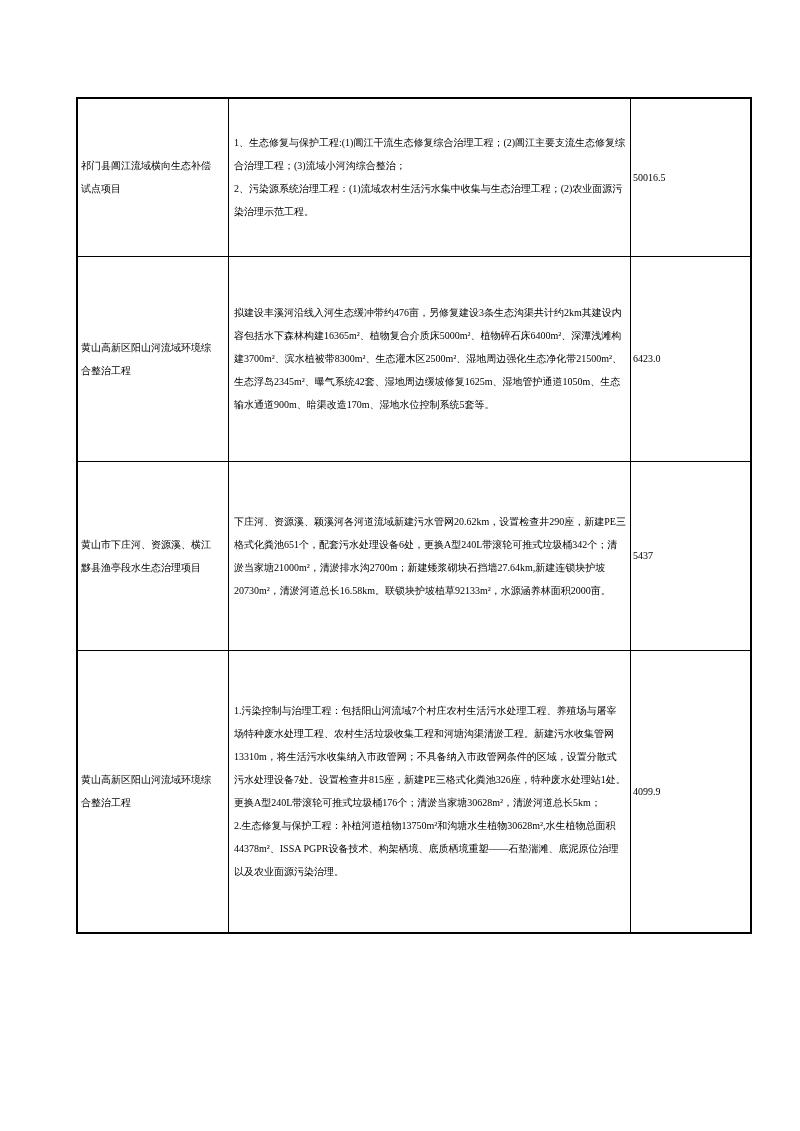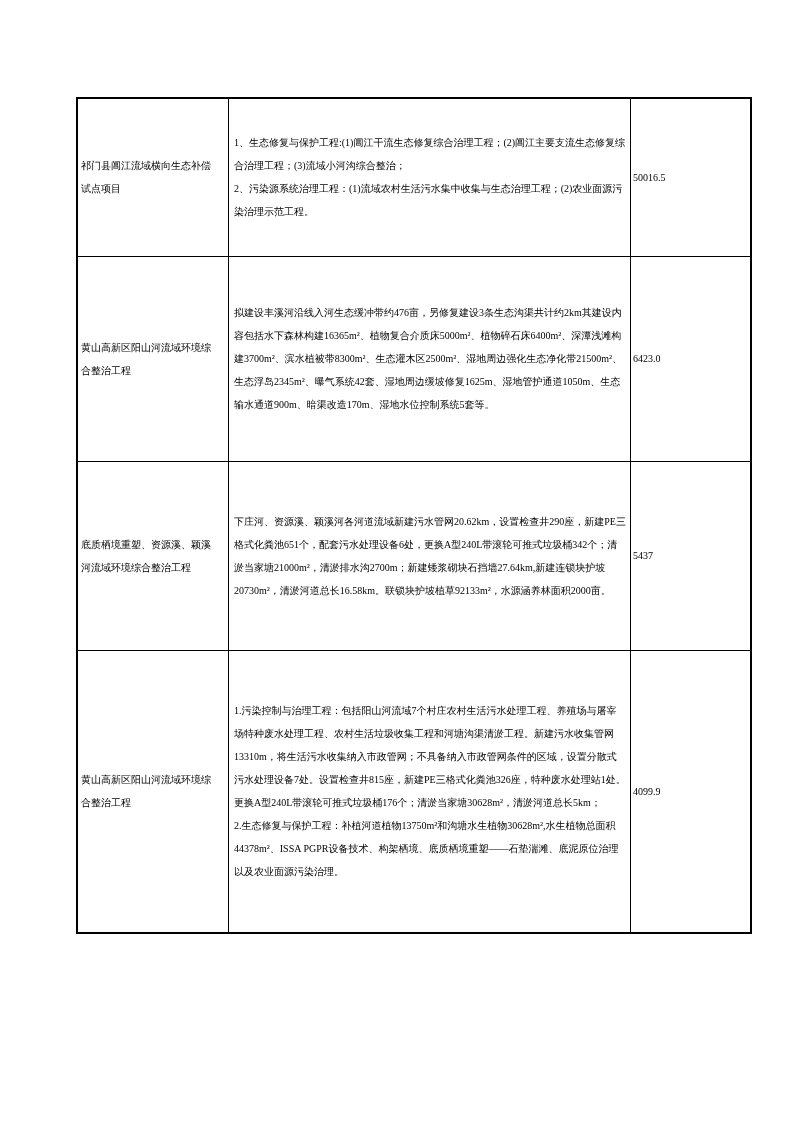--- a/index.html
+++ b/index.html
@@ -79,21 +79,21 @@
         </td>
         <td class="desc-cell">
           <p>拟建设丰溪河沿线入河生态缓冲带约476亩，另修复建设3条生态沟渠共计约2km其建设内容包括水下森林构建16365m²、植物复合介质床5000m²、植物碎石床6400m²、深潭浅滩构建3700m²、滨水植被带8300m²、生态灌木区2500m²、湿地周边强化生态净化带21500m²、生态浮岛2345m²、曝气系统42套、湿地周边缓坡修复1625m、湿地管护通道1050m、生态输水通道900m、暗渠改造170m、湿地水位控制系统5套等。</p>
         </td>
         <td class="amount-cell">
           <span>6423.0</span>
         </td>
       </tr>
       <tr class="row-4">
         <td class="name-cell">
-          <p>底质栖境重塑、资源溪、颖溪河流域环境综合整治工程</p>
+          <p>黄山市下庄河、资源溪、横江黟县渔亭段水生态治理项目</p>
         </td>
         <td class="desc-cell">
           <p>下庄河、资源溪、颖溪河各河道流域新建污水管网20.62km，设置检查井290座，新建PE三格式化粪池651个，配套污水处理设备6处，更换A型240L带滚轮可推式垃圾桶342个；清淤当家塘21000m²，清淤排水沟2700m；新建矮浆砌块石挡墙27.64km,新建连锁块护坡20730m²，清淤河道总长16.58km。联锁块护坡植草92133m²，水源涵养林面积2000亩。</p>
         </td>
         <td class="amount-cell">
           <span>5437</span>
         </td>
       </tr>
       <tr class="row-5">
         <td class="name-cell">

